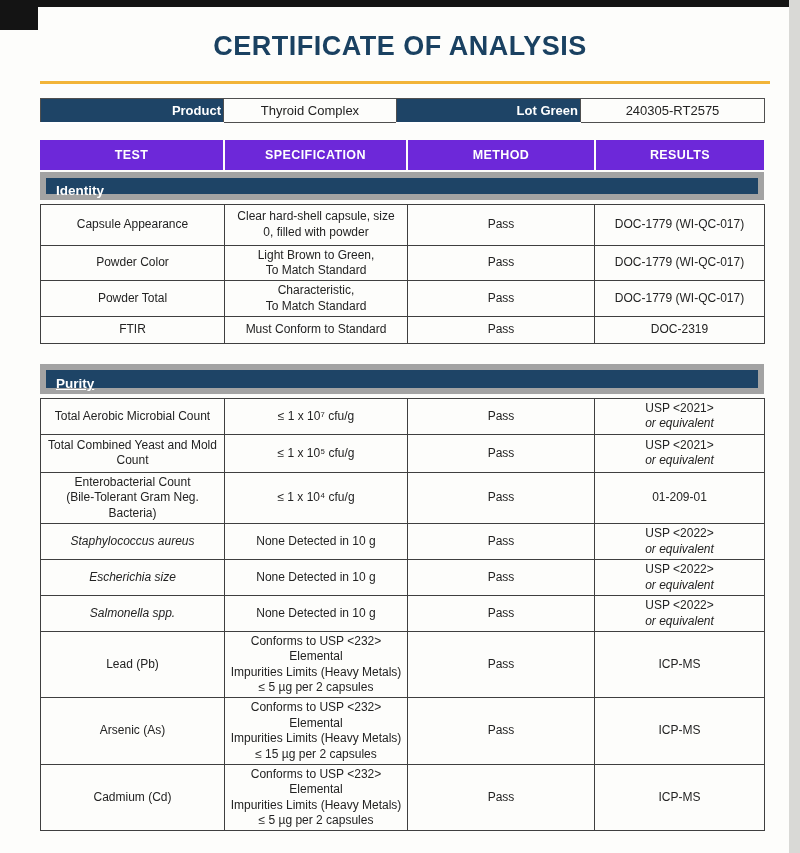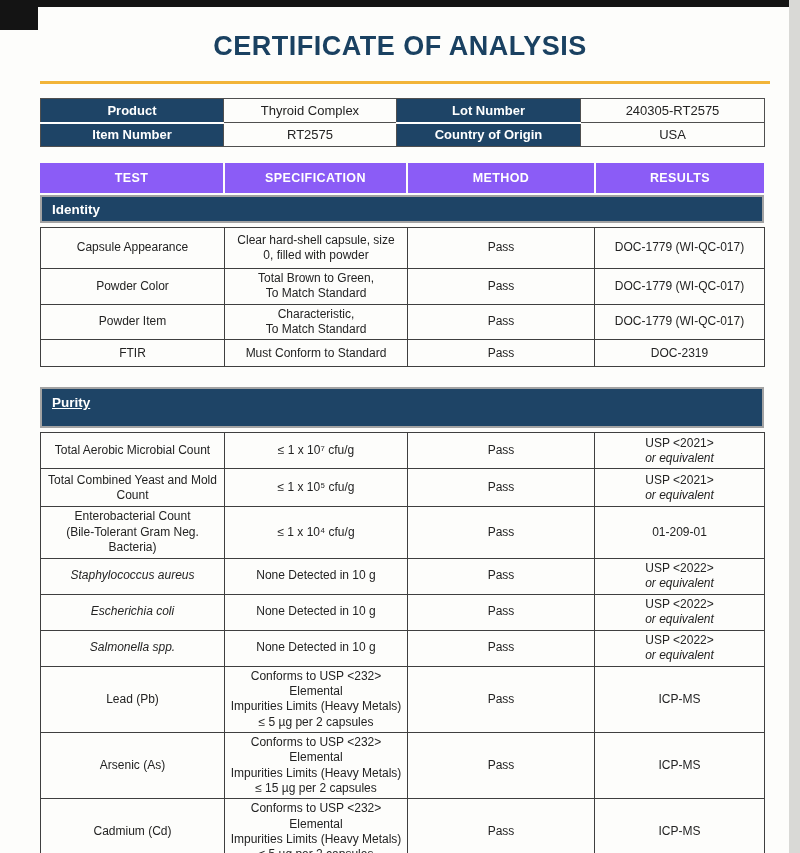--- a/index.html
+++ b/index.html
@@ -45,58 +45,59 @@
     height: 24px;
     padding: 0 2px;
     text-align: center;
     font-size: 13px;
     vertical-align: middle;
   }
   .info-table td.navy {
     background: #1e4466;
     color: #ffffff;
     font-weight: bold;
+    text-align: right;
   }
   .info-table tr:first-child td.navy { border-bottom: 2px solid #ffffff; }
 
   
   .main-header {
     display: grid;
     grid-template-columns: 183px 181px 186px 168px;
     column-gap: 2px;
     margin: 16px 0 0 40px;
     width: 724px;
     background: #fdfdfb;
   }
   .main-header .hcell {
-    background: #8b5cf6;
+    background: #6d28d9;
     color: #ffffff;
     font-size: 12.5px;
     font-weight: bold;
     text-align: center;
     height: 30px;
     line-height: 30px;
     letter-spacing: 0.4px;
   }
 
   
   .section-bar {
     width: 724px;
     margin-left: 40px;
     background: #1e4466;
-    border: 2px solid #a3a3a3;
+    border: 6px solid #a3a3a3;
     color: #ffffff;
     font-size: 13.5px;
     font-weight: bold;
     padding-left: 10px;
     height: 28px;
     line-height: 26px;
   }
   .section-bar.identity { margin-top: 2px; }
-  .section-bar.purity   { margin-top: 20px; height: 41px; line-height: 28px; text-decoration: underline; }
+  .section-bar.purity   { margin-top: 20px; height: 30px; line-height: 28px; text-decoration: underline; }
 
   
   .data-table {
     border-collapse: collapse;
     table-layout: fixed;
     margin: 4px 0 0 40px;
     width: 724px;
     font-size: 12px;
   }
   .data-table td {
@@ -139,28 +140,22 @@
   <div class="scan-right"></div>
 
   <h1 class="title">CERTIFICATE OF ANALYSIS</h1>
   <div class="gold-rule"></div>
 
   <table class="info-table">
     <tbody>
         <tr>
       <td class="navy" style="width:183px">Product</td>
       <td style="width:173px">Thyroid Complex</td>
-      <td class="navy" style="width:184px">Lot Number</td>
+      <td class="navy" style="width:184px">Lot Green</td>
       <td style="width:184px">240305-RT2575</td>
-    </tr>
-    <tr>
-      <td class="navy">Item Number</td>
-      <td>RT2575</td>
-      <td class="navy">Country of Origin</td>
-      <td>USA</td>
     </tr>
   </tbody>
     </table>
 
   <div class="main-header">
     <div class="hcell">TEST</div>
     <div class="hcell">SPECIFICATION</div>
     <div class="hcell">METHOD</div>
     <div class="hcell">RESULTS</div>
   </div>
@@ -177,27 +172,27 @@
     <tbody>
         <tr>
       <td>Capsule Appearance</td>
       <td>Clear hard-shell capsule, size
 0, filled with powder</td>
       <td>Pass</td>
       <td><span>DOC-1779 (WI-QC-017)</span></td>
     </tr>
     <tr>
       <td>Powder Color</td>
-      <td>Total Brown to Green,
+      <td>Light Brown to Green,
 To Match Standard</td>
       <td>Pass</td>
       <td><span>DOC-1779 (WI-QC-017)</span></td>
     </tr>
     <tr>
-      <td>Powder Item</td>
+      <td>Powder Total</td>
       <td>Characteristic,
 To Match Standard</td>
       <td>Pass</td>
       <td><span>DOC-1779 (WI-QC-017)</span></td>
     </tr>
     <tr>
       <td>FTIR</td>
       <td>Must Conform to Standard</td>
       <td>Pass</td>
       <td><span>DOC-2319</span></td>
@@ -235,21 +230,21 @@
       <td>Pass</td>
       <td><span>01-209-01</span></td>
     </tr>
     <tr>
       <td class="sci">Staphylococcus aureus</td>
       <td>None Detected in 10 g</td>
       <td>Pass</td>
       <td><span>USP &lt;2022&gt;</span><span class="method-note">or equivalent</span></td>
     </tr>
     <tr>
-      <td class="sci">Escherichia coli</td>
+      <td class="sci">Escherichia size</td>
       <td>None Detected in 10 g</td>
       <td>Pass</td>
       <td><span>USP &lt;2022&gt;</span><span class="method-note">or equivalent</span></td>
     </tr>
     <tr>
       <td class="sci">Salmonella spp.</td>
       <td>None Detected in 10 g</td>
       <td>Pass</td>
       <td><span>USP &lt;2022&gt;</span><span class="method-note">or equivalent</span></td>
     </tr>

